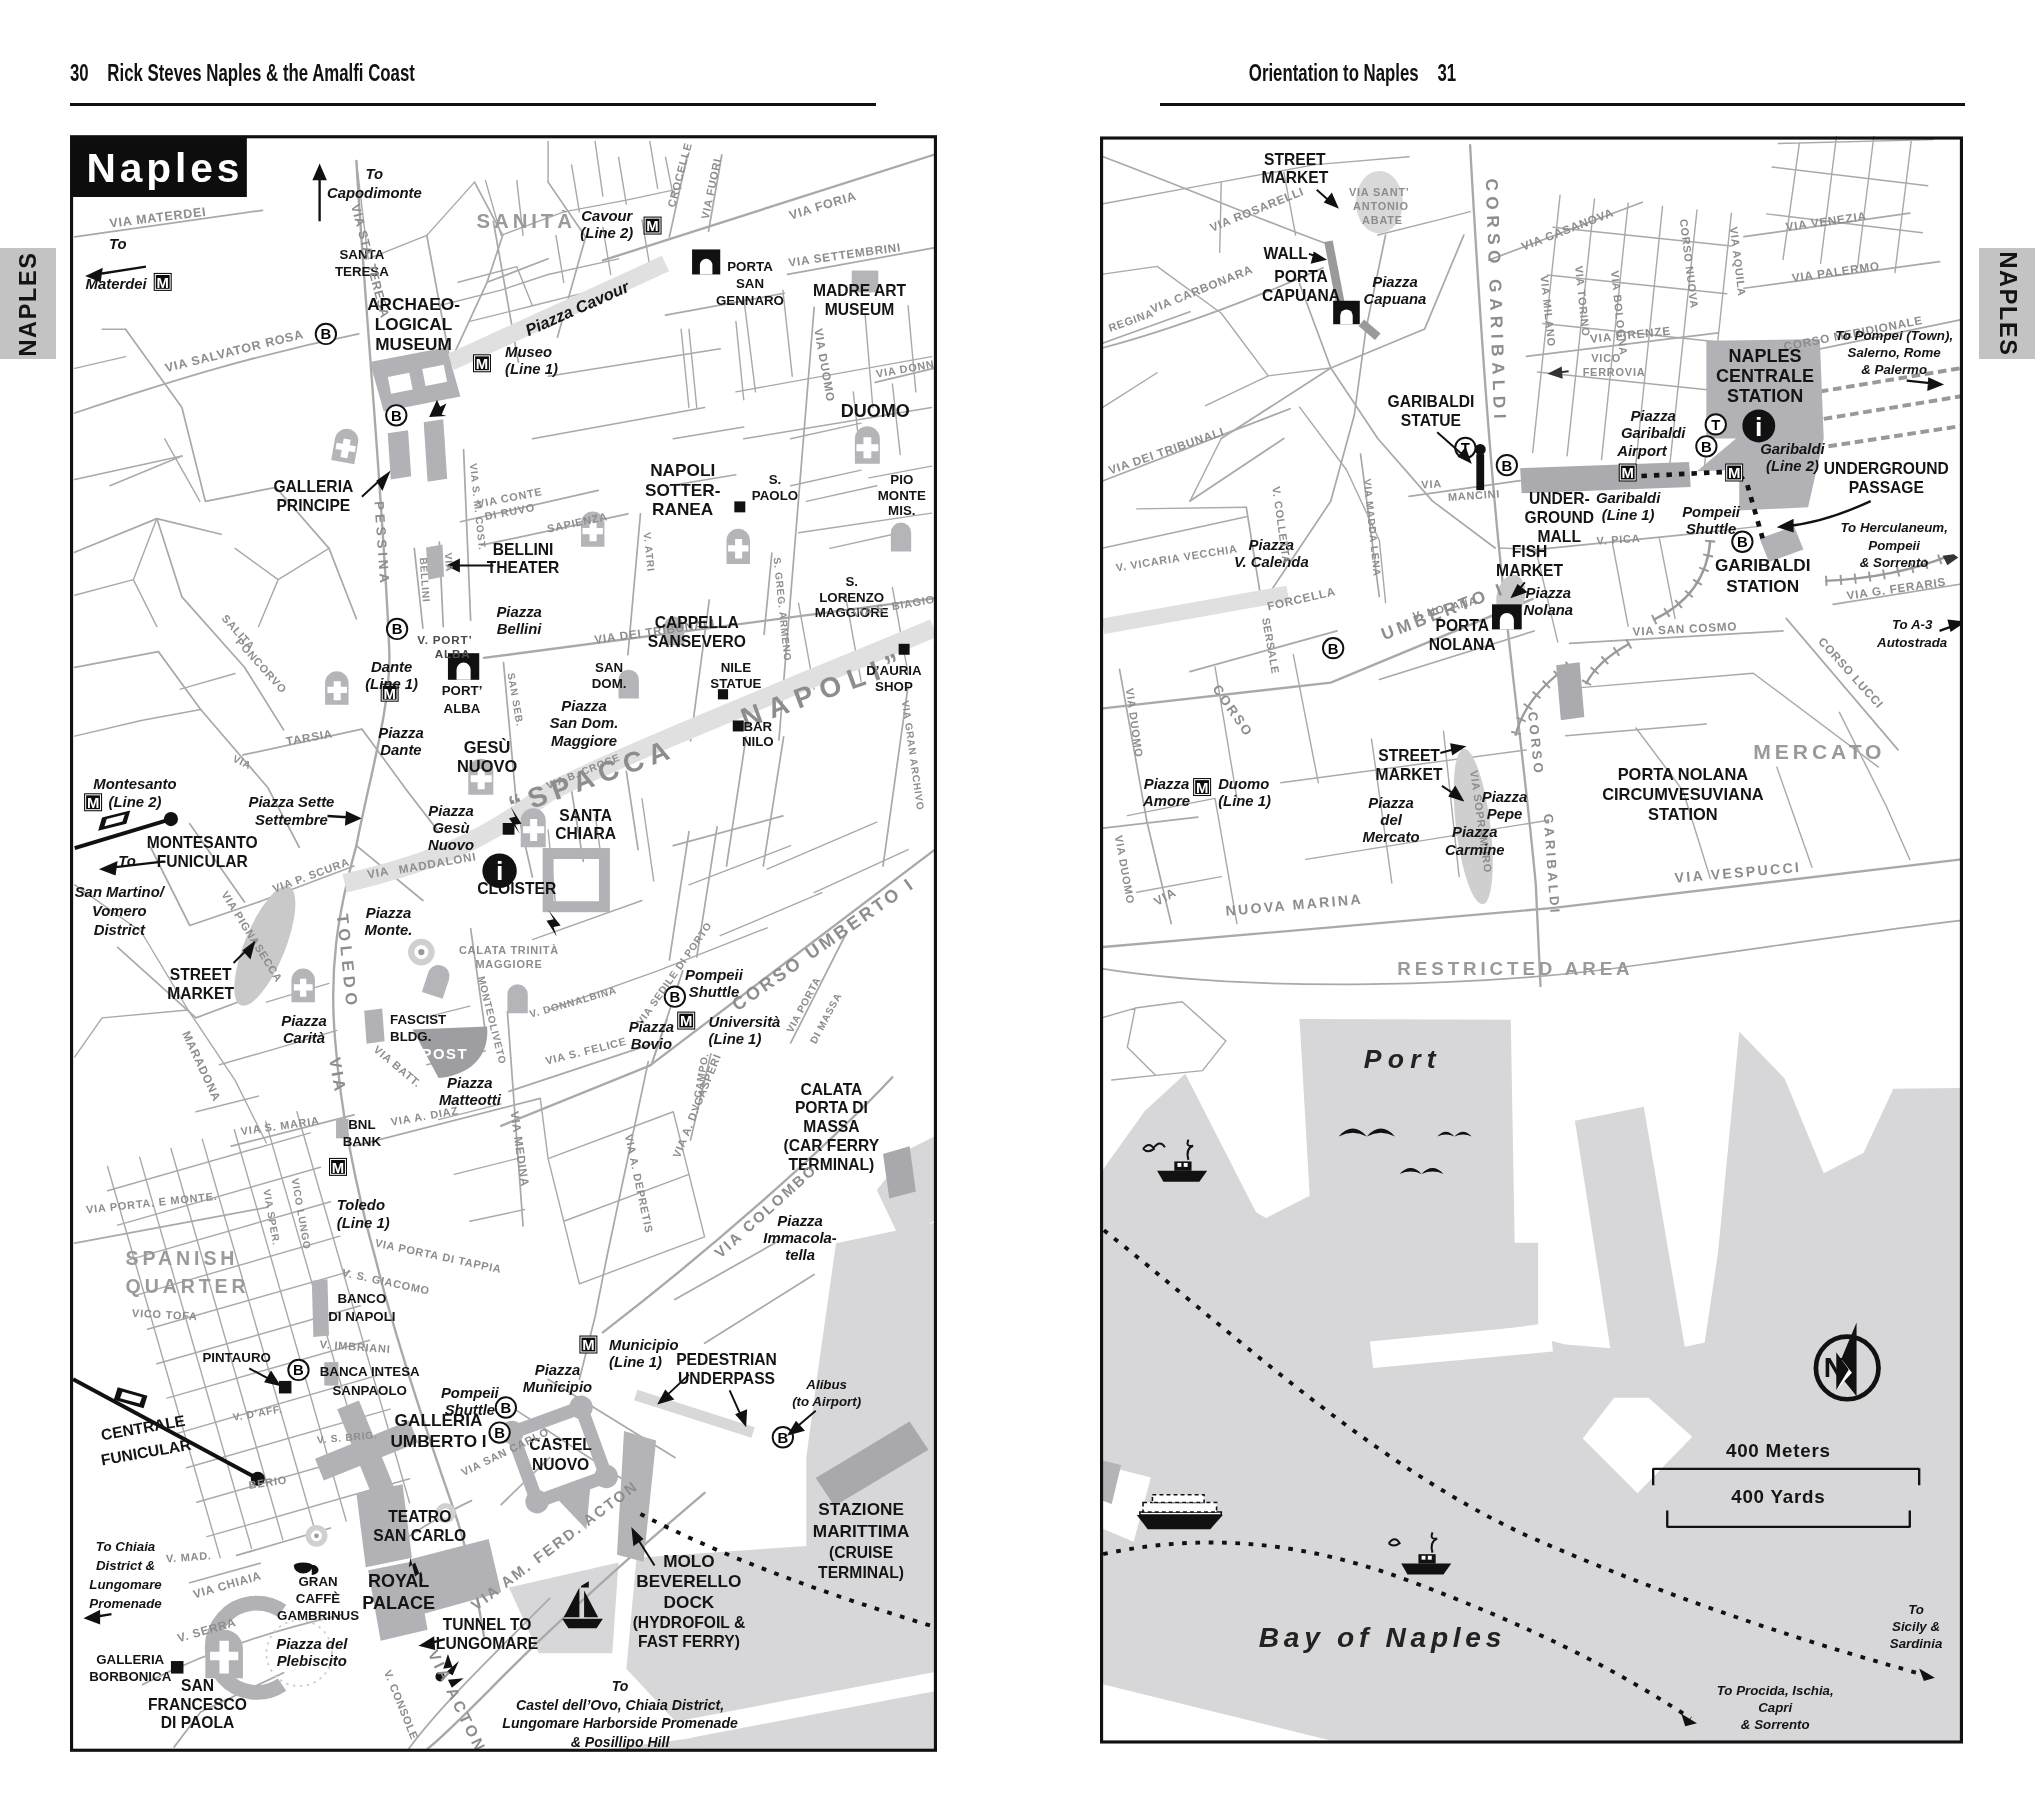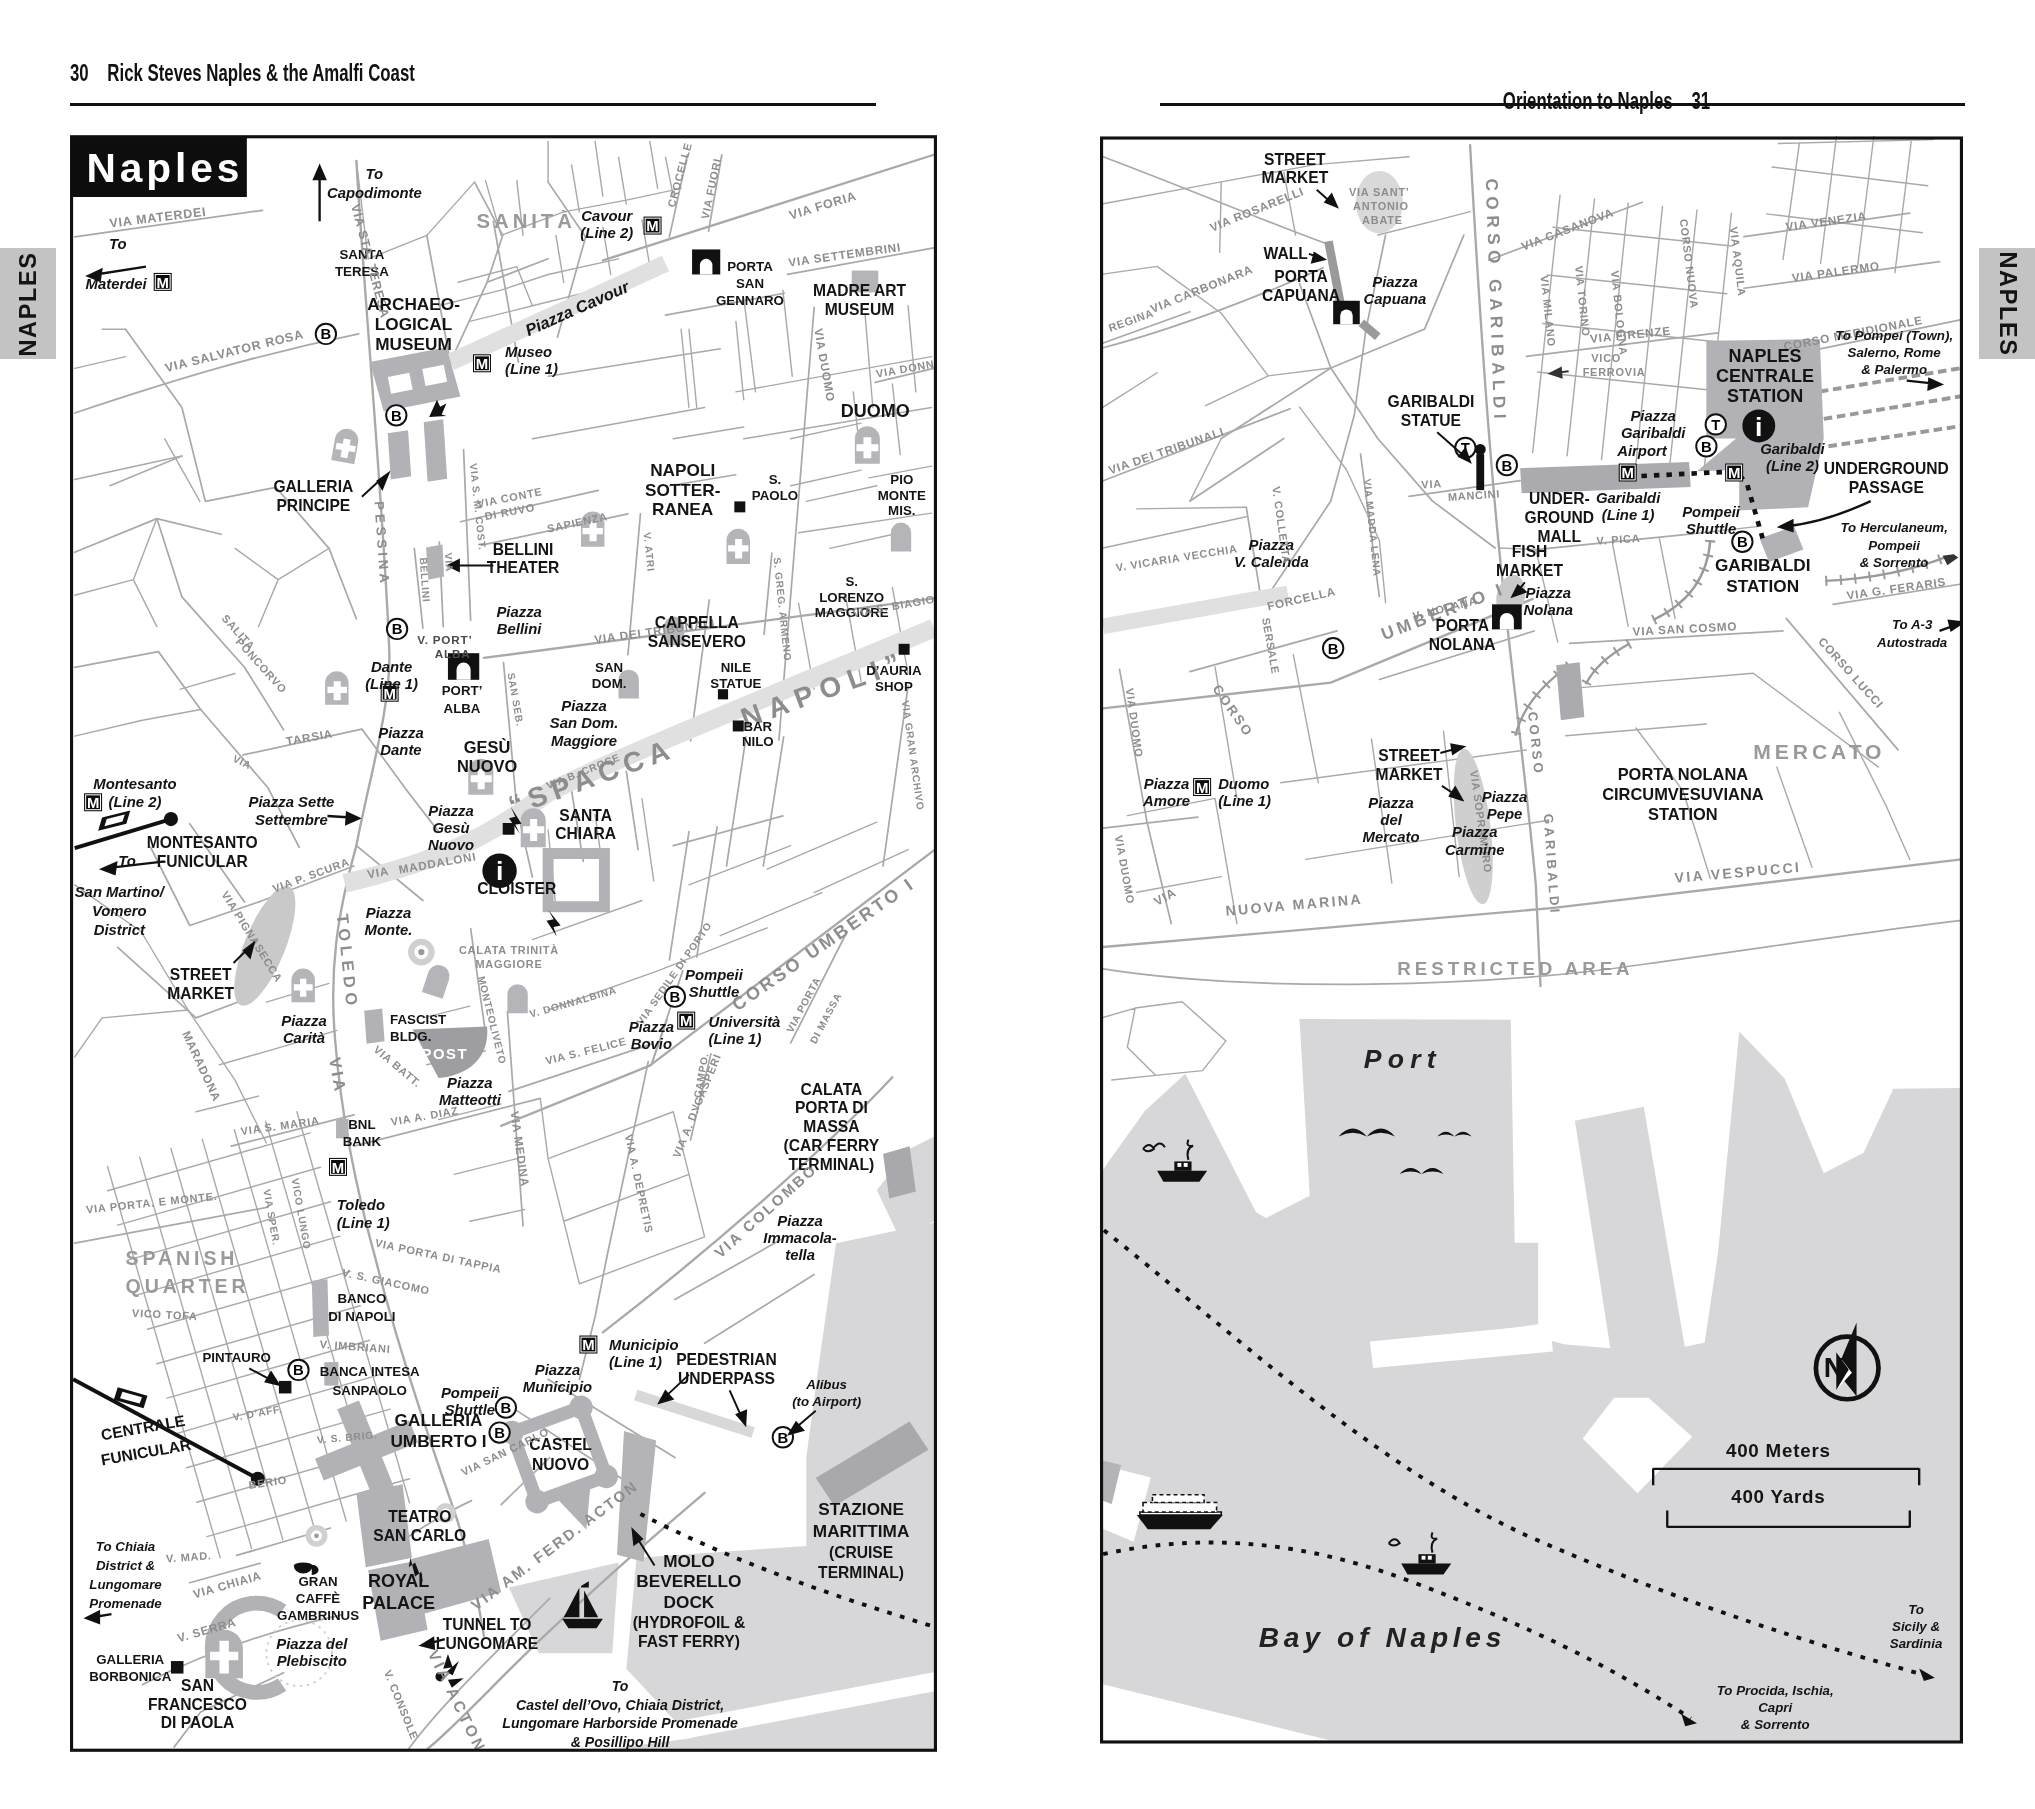--- a/index.html
+++ b/index.html
@@ -27,21 +27,21 @@
   .mid{text-anchor:middle;}
 </style>
 </head>
 <body>
 <div id="page">
 
   <div class="hdr" style="left:70px;"><span style="display:inline-block;transform:scaleX(0.70);transform-origin:left center;white-space:nowrap;">30&nbsp;&nbsp;&nbsp;&nbsp;Rick Steves Naples &amp; the Amalfi Coast</span></div>
 
   <div class="rule" style="left:70px;width:806px;"></div>
 
-  <div class="hdr" style="left:1160px;width:805px;text-align:center;margin-top:28px;"><span style="display:inline-block;transform:scaleX(0.70);transform-origin:right center;white-space:nowrap;">Orientation to Naples&nbsp;&nbsp;&nbsp;&nbsp;31</span></div>
+  <div class="hdr" style="left:1160px;width:805px;text-align:left;"><span style="display:inline-block;transform:scaleX(0.70);transform-origin:right center;white-space:nowrap;">Orientation to Naples&nbsp;&nbsp;&nbsp;&nbsp;31</span></div>
 
   <div class="rule" style="left:1160px;width:805px;"></div>
 
   <div class="tab" style="left:0;top:248px;">
       <span>NAPLES</span>
     </div>
 
   <div class="tab right" style="left:1979px;top:248px;">
       <span>NAPLES</span>
     </div>

